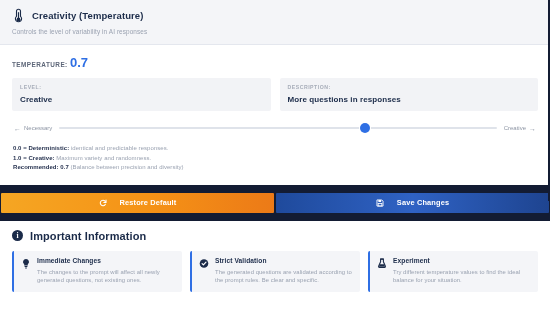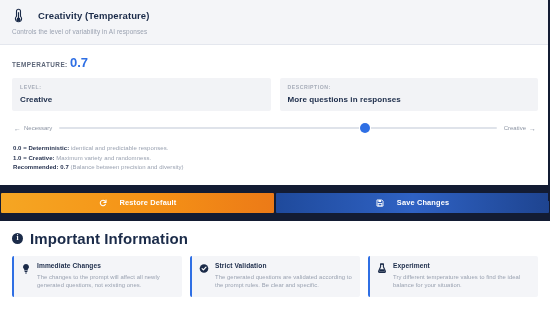--- a/index.html
+++ b/index.html
@@ -28,21 +28,21 @@
 
   
   .panel-header {
     background: #f4f5f8;
     border-bottom: 1px solid #e4e7ee;
     padding: 8px 12px 9px 12px;
   }
   .panel-header-row {
     display: flex;
     align-items: center;
-    gap: 13px;
+    gap: 7px;
   }
   .thermo-icon {
     width: 13px;
     height: 15px;
     display: block;
     flex: 0 0 auto;
   }
   .panel-title {
     font-size: 9.5px;
     font-weight: bold;
@@ -216,21 +216,21 @@
     font-size: 7.5px;
     font-weight: bold;
     font-family: "Liberation Serif", serif;
     display: flex;
     align-items: center;
     justify-content: center;
     flex: 0 0 auto;
     line-height: 1;
   }
   .important-title {
-    font-size: 15px;
+    font-size: 11px;
     font-weight: bold;
     color: #1b2b49;
     letter-spacing: .1px;
   }
 
   .cards {
     display: flex;
     gap: 8px;
   }
   .card {

